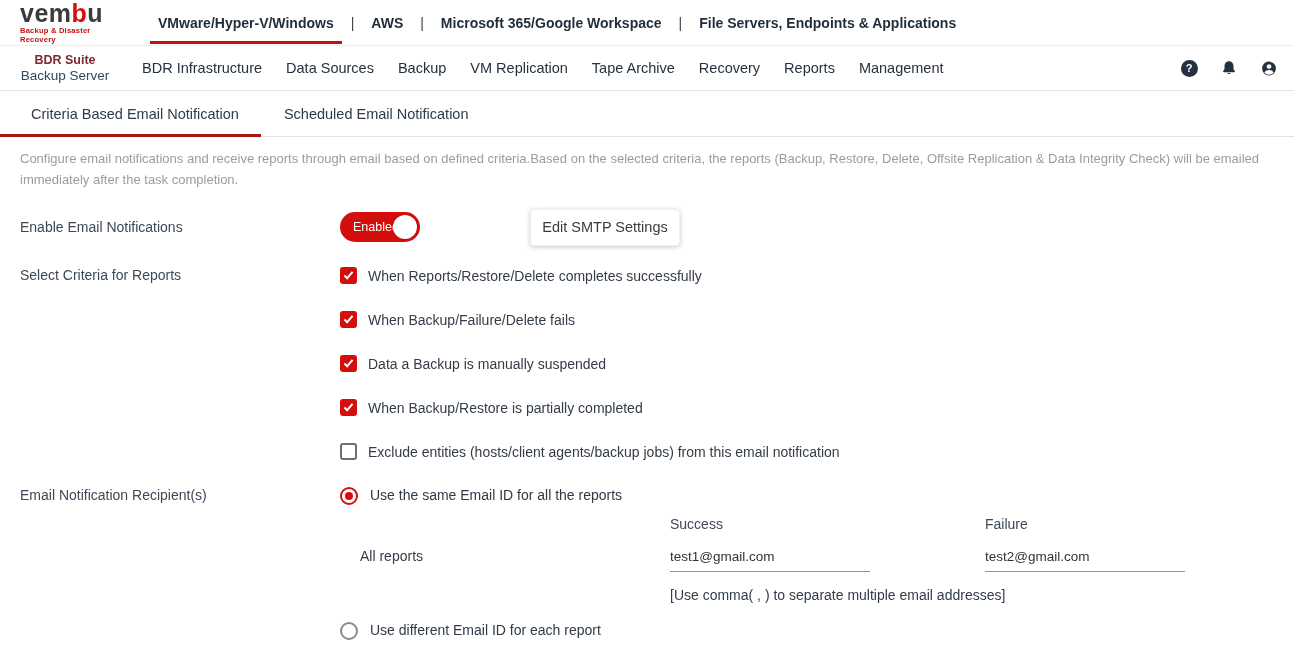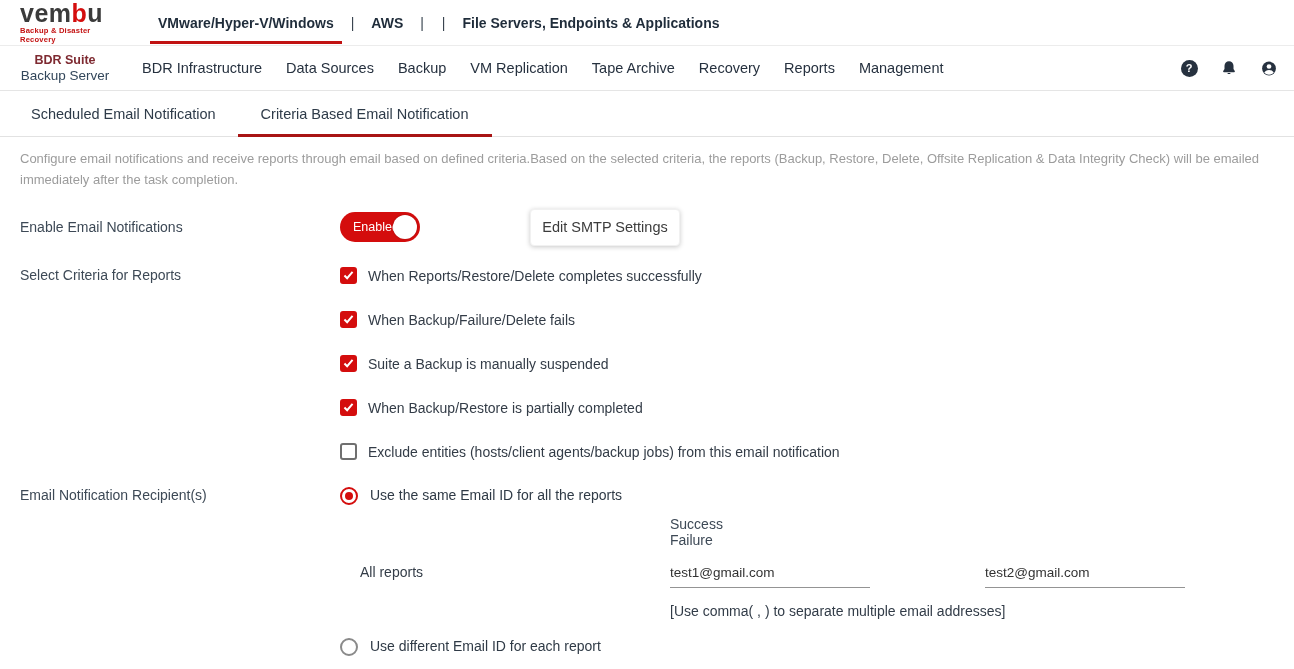--- a/index.html
+++ b/index.html
@@ -65,21 +65,21 @@
   .checkbox.checked svg { display:block; }
   .check-text { margin-left:11px; font-size:14px; color:#333c47; }
 
   .radio-row { display:flex; cursor:pointer; }
   .radio { width:18px; height:18px; border-radius:50%; border:2px solid #8a8a8a; position:relative; flex:none; }
   .radio.selected { border-color:#d40d0d; }
   .radio.selected::after { content:""; position:absolute; left:3px; top:3px; width:8px; height:8px;
     border-radius:50%; background:#d40d0d; }
   .radio-text { margin-left:12px; font-size:14px; color:#2f3a46; }
 
-  .col-head-row { display:flex; margin-left:330px; margin-top:11px; font-size:14px; color:#3d4956;flex-direction:column; }
+  .col-head-row { display:flex; margin-left:330px; margin-top:11px; font-size:14px; color:#3d4956; }
   .success-col { width:315px; flex:none; }
   .input-row { display:flex; align-items:flex-end; margin-top:15px; }
   .all-reports { width:310px; margin-left:20px; flex:none; font-size:14px; color:#333c47; padding-bottom:8px; }
   .email-input { width:200px; border:none; border-bottom:1px solid #949494; outline:none;
     font-size:13.5px; color:#333; padding:2px 0 7px 0; font-family:"Liberation Sans", sans-serif; }
   .hint-row { margin-left:330px; margin-top:15px; font-size:14px; color:#323c48; }
   .row-radio2 { margin-top:19px; }
 </style>
 </head>
 <body>
@@ -87,20 +87,21 @@
 <header class="topbar">
   <div class="logo">
     <div class="logo-word"><span>vem</span><span class="red">b</span><span>u</span></div>
     <div class="logo-sub">Backup &amp; Disaster Recovery</div>
   </div>
   <nav class="topnav">
     <div class="topnav-item active">VMware/Hyper-V/Windows</div>
     <span class="topnav-sep">|</span>
     <div class="topnav-item">AWS</div>
     <span class="topnav-sep">|</span>
+    <div class="topnav-item">Microsoft 365/Google Workspace</div>
     <span class="topnav-sep">|</span>
     <div class="topnav-item">File Servers, Endpoints &amp; Applications</div>
   </nav>
 </header>
 
 <header class="appbar">
   <div class="suite">
     <div class="suite-name">BDR Suite</div>
     <div class="suite-sub">Backup Server</div>
   </div>
@@ -127,22 +128,22 @@
       <svg width="19" height="19" viewBox="0 0 24 24">
         <circle cx="12" cy="12" r="9.2" fill="#26313f"></circle>
         <circle cx="12" cy="9.3" r="3.1" fill="#fff"></circle>
         <path d="M12 13.9c-3 0-5.4 1.5-6.3 3.8a9.2 9.2 0 0 0 12.6 0c-.9-2.3-3.3-3.8-6.3-3.8z" fill="#fff"></path>
       </svg>
     </div>
   </div>
 </header>
 
 <div class="tabsbar">
+  <div class="tab active">Criteria Based Email Notification</div>
   <div class="tab">Scheduled Email Notification</div>
-  <div class="tab active">Criteria Based Email Notification</div>
 </div>
 
 <main>
   <p class="desc">Configure email notifications and receive reports through email based on defined criteria.Based on the selected criteria, the reports (Backup, Restore, Delete, Offsite Replication &amp; Data Integrity Check) will be emailed immediately after the task completion.</p>
 
   <div class="frow row-enable">
     <div class="label-col">Enable Email Notifications</div>
     <div class="toggle">
       <span class="toggle-text">Enabled</span>
       <span class="toggle-knob"></span>
@@ -168,21 +169,21 @@
             </svg>
           </span>
         <span class="check-text">When Backup/Failure/Delete fails</span>
       </div>
       <div class="check-row">
         <span class="checkbox checked">
             <svg width="11" height="9" viewBox="0 0 12 10">
               <path d="M1.5 5l3 3 6-7" stroke="#fff" stroke-width="2.2" fill="none"></path>
             </svg>
           </span>
-        <span class="check-text">Suite a Backup is manually suspended</span>
+        <span class="check-text">Data a Backup is manually suspended</span>
       </div>
       <div class="check-row">
         <span class="checkbox checked">
             <svg width="11" height="9" viewBox="0 0 12 10">
               <path d="M1.5 5l3 3 6-7" stroke="#fff" stroke-width="2.2" fill="none"></path>
             </svg>
           </span>
         <span class="check-text">When Backup/Restore is partially completed</span>
       </div>
       <div class="check-row">

